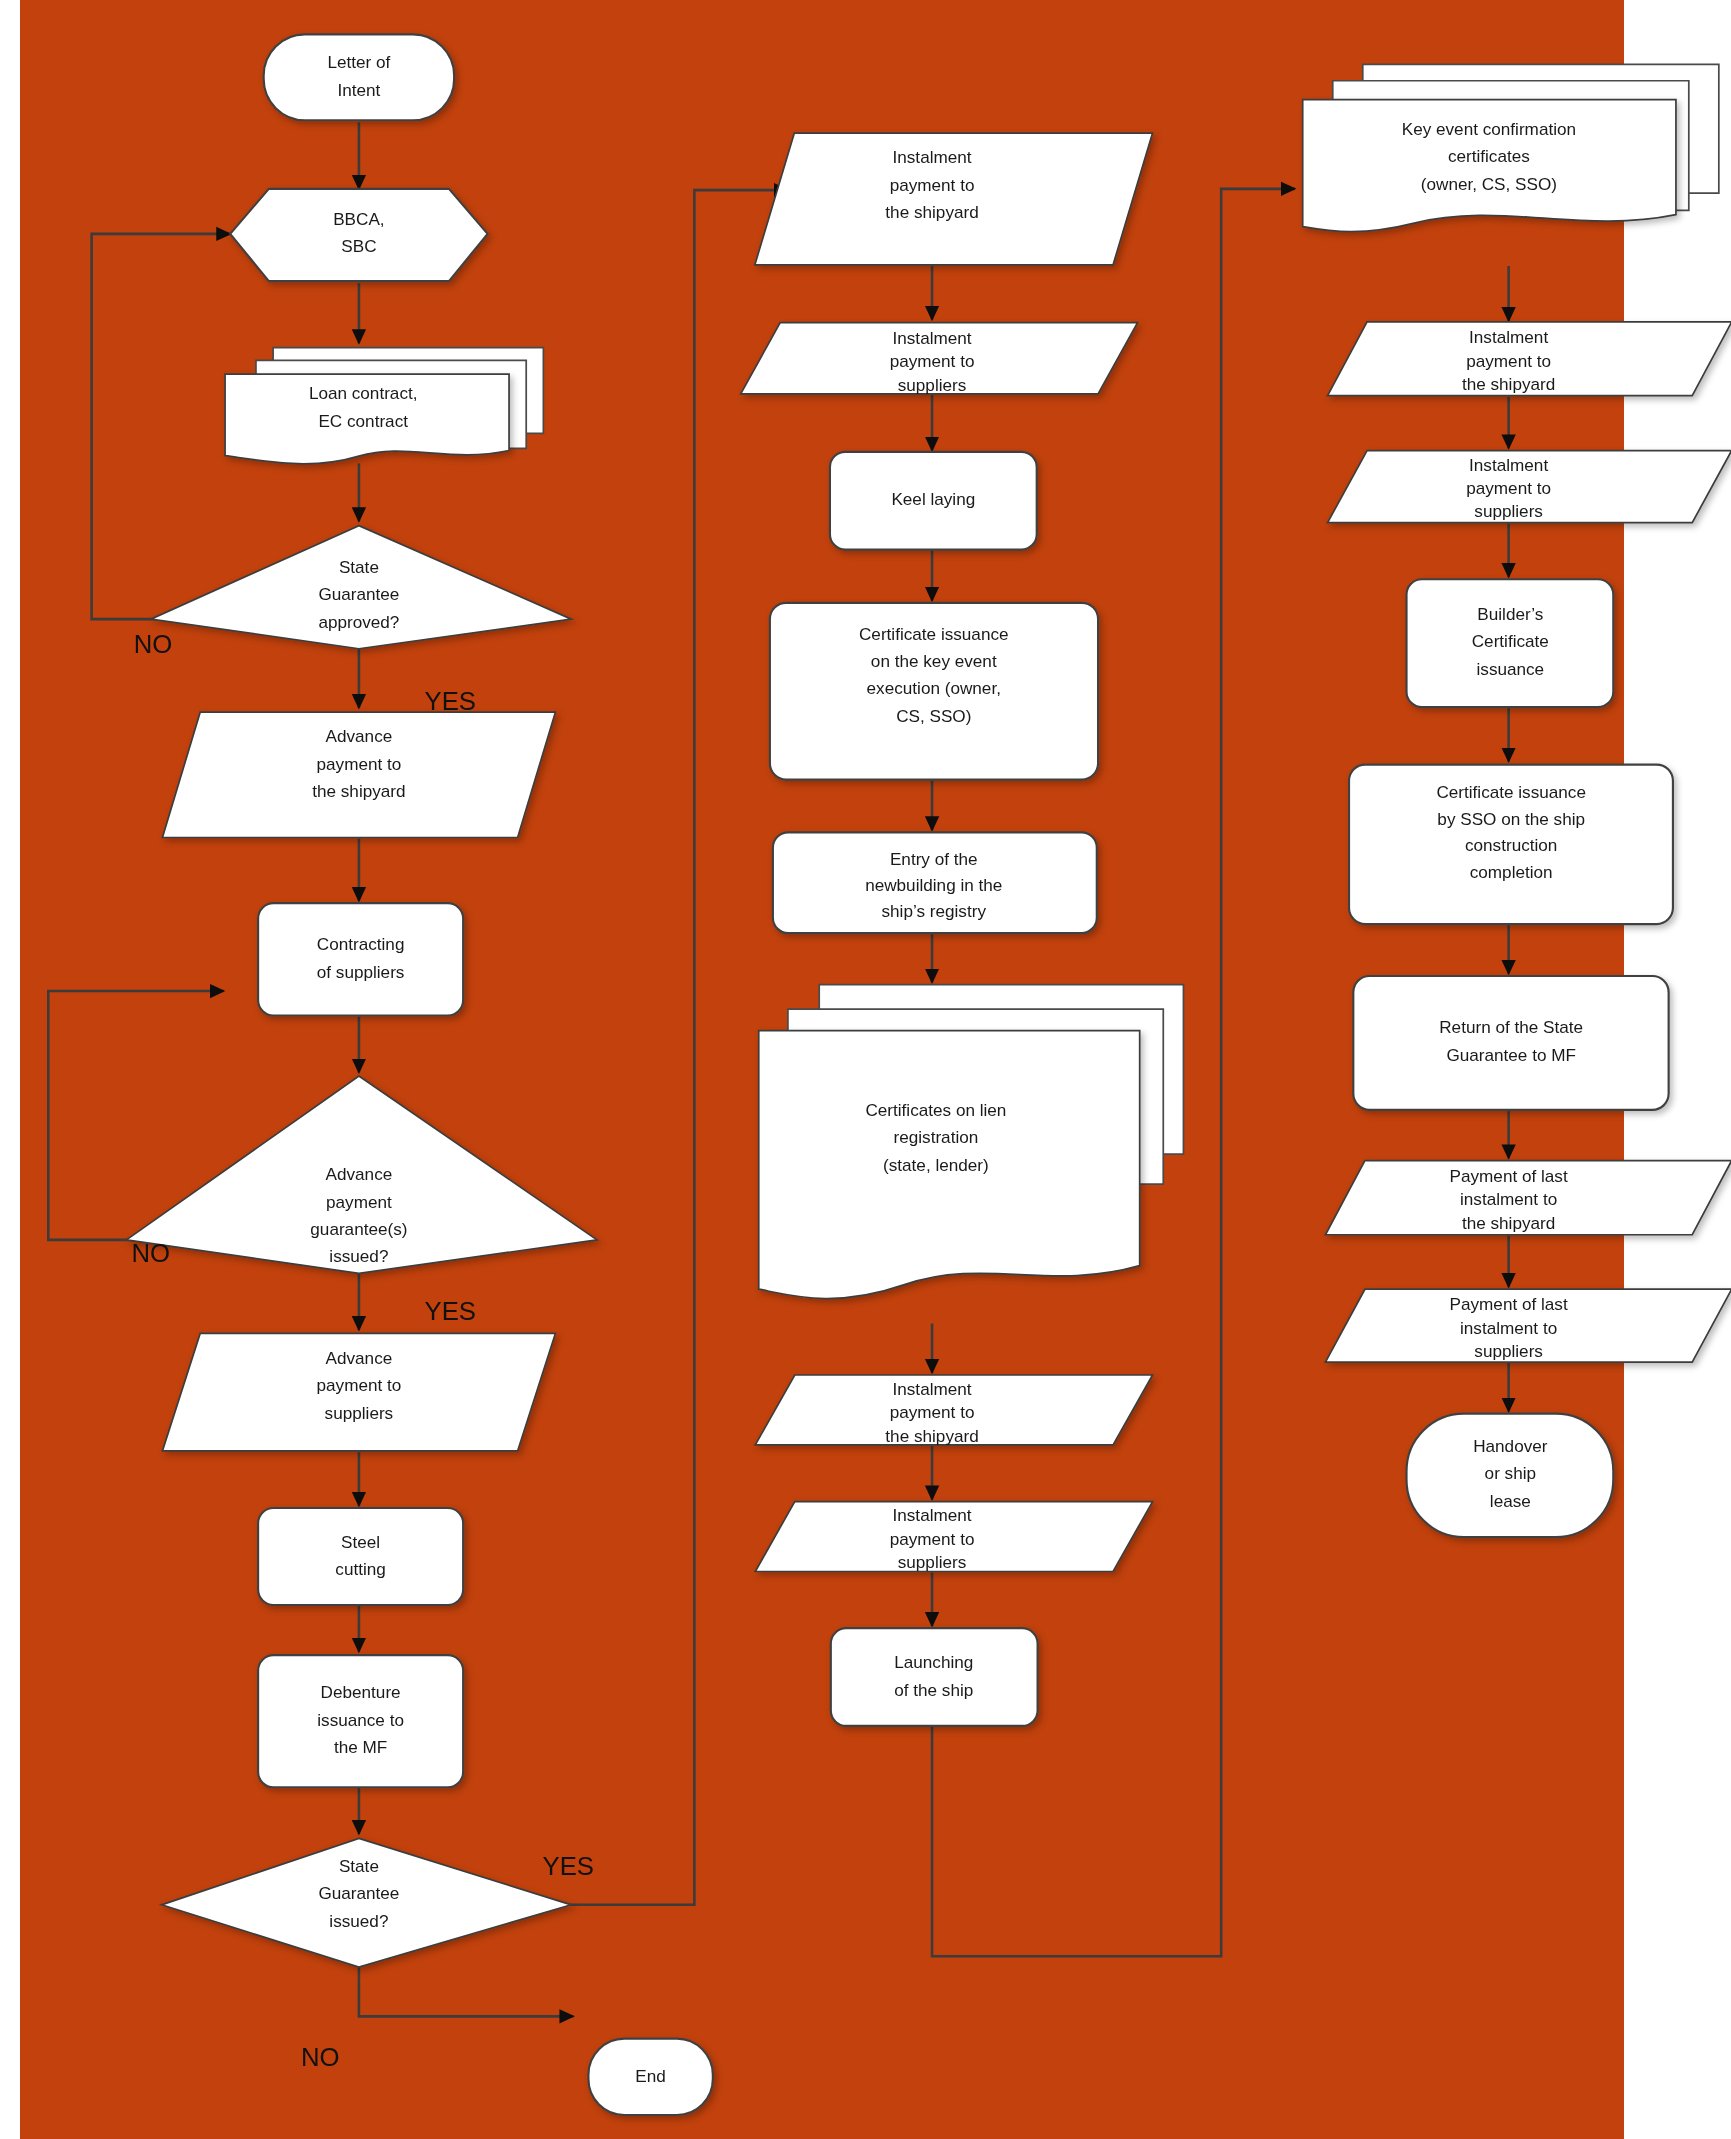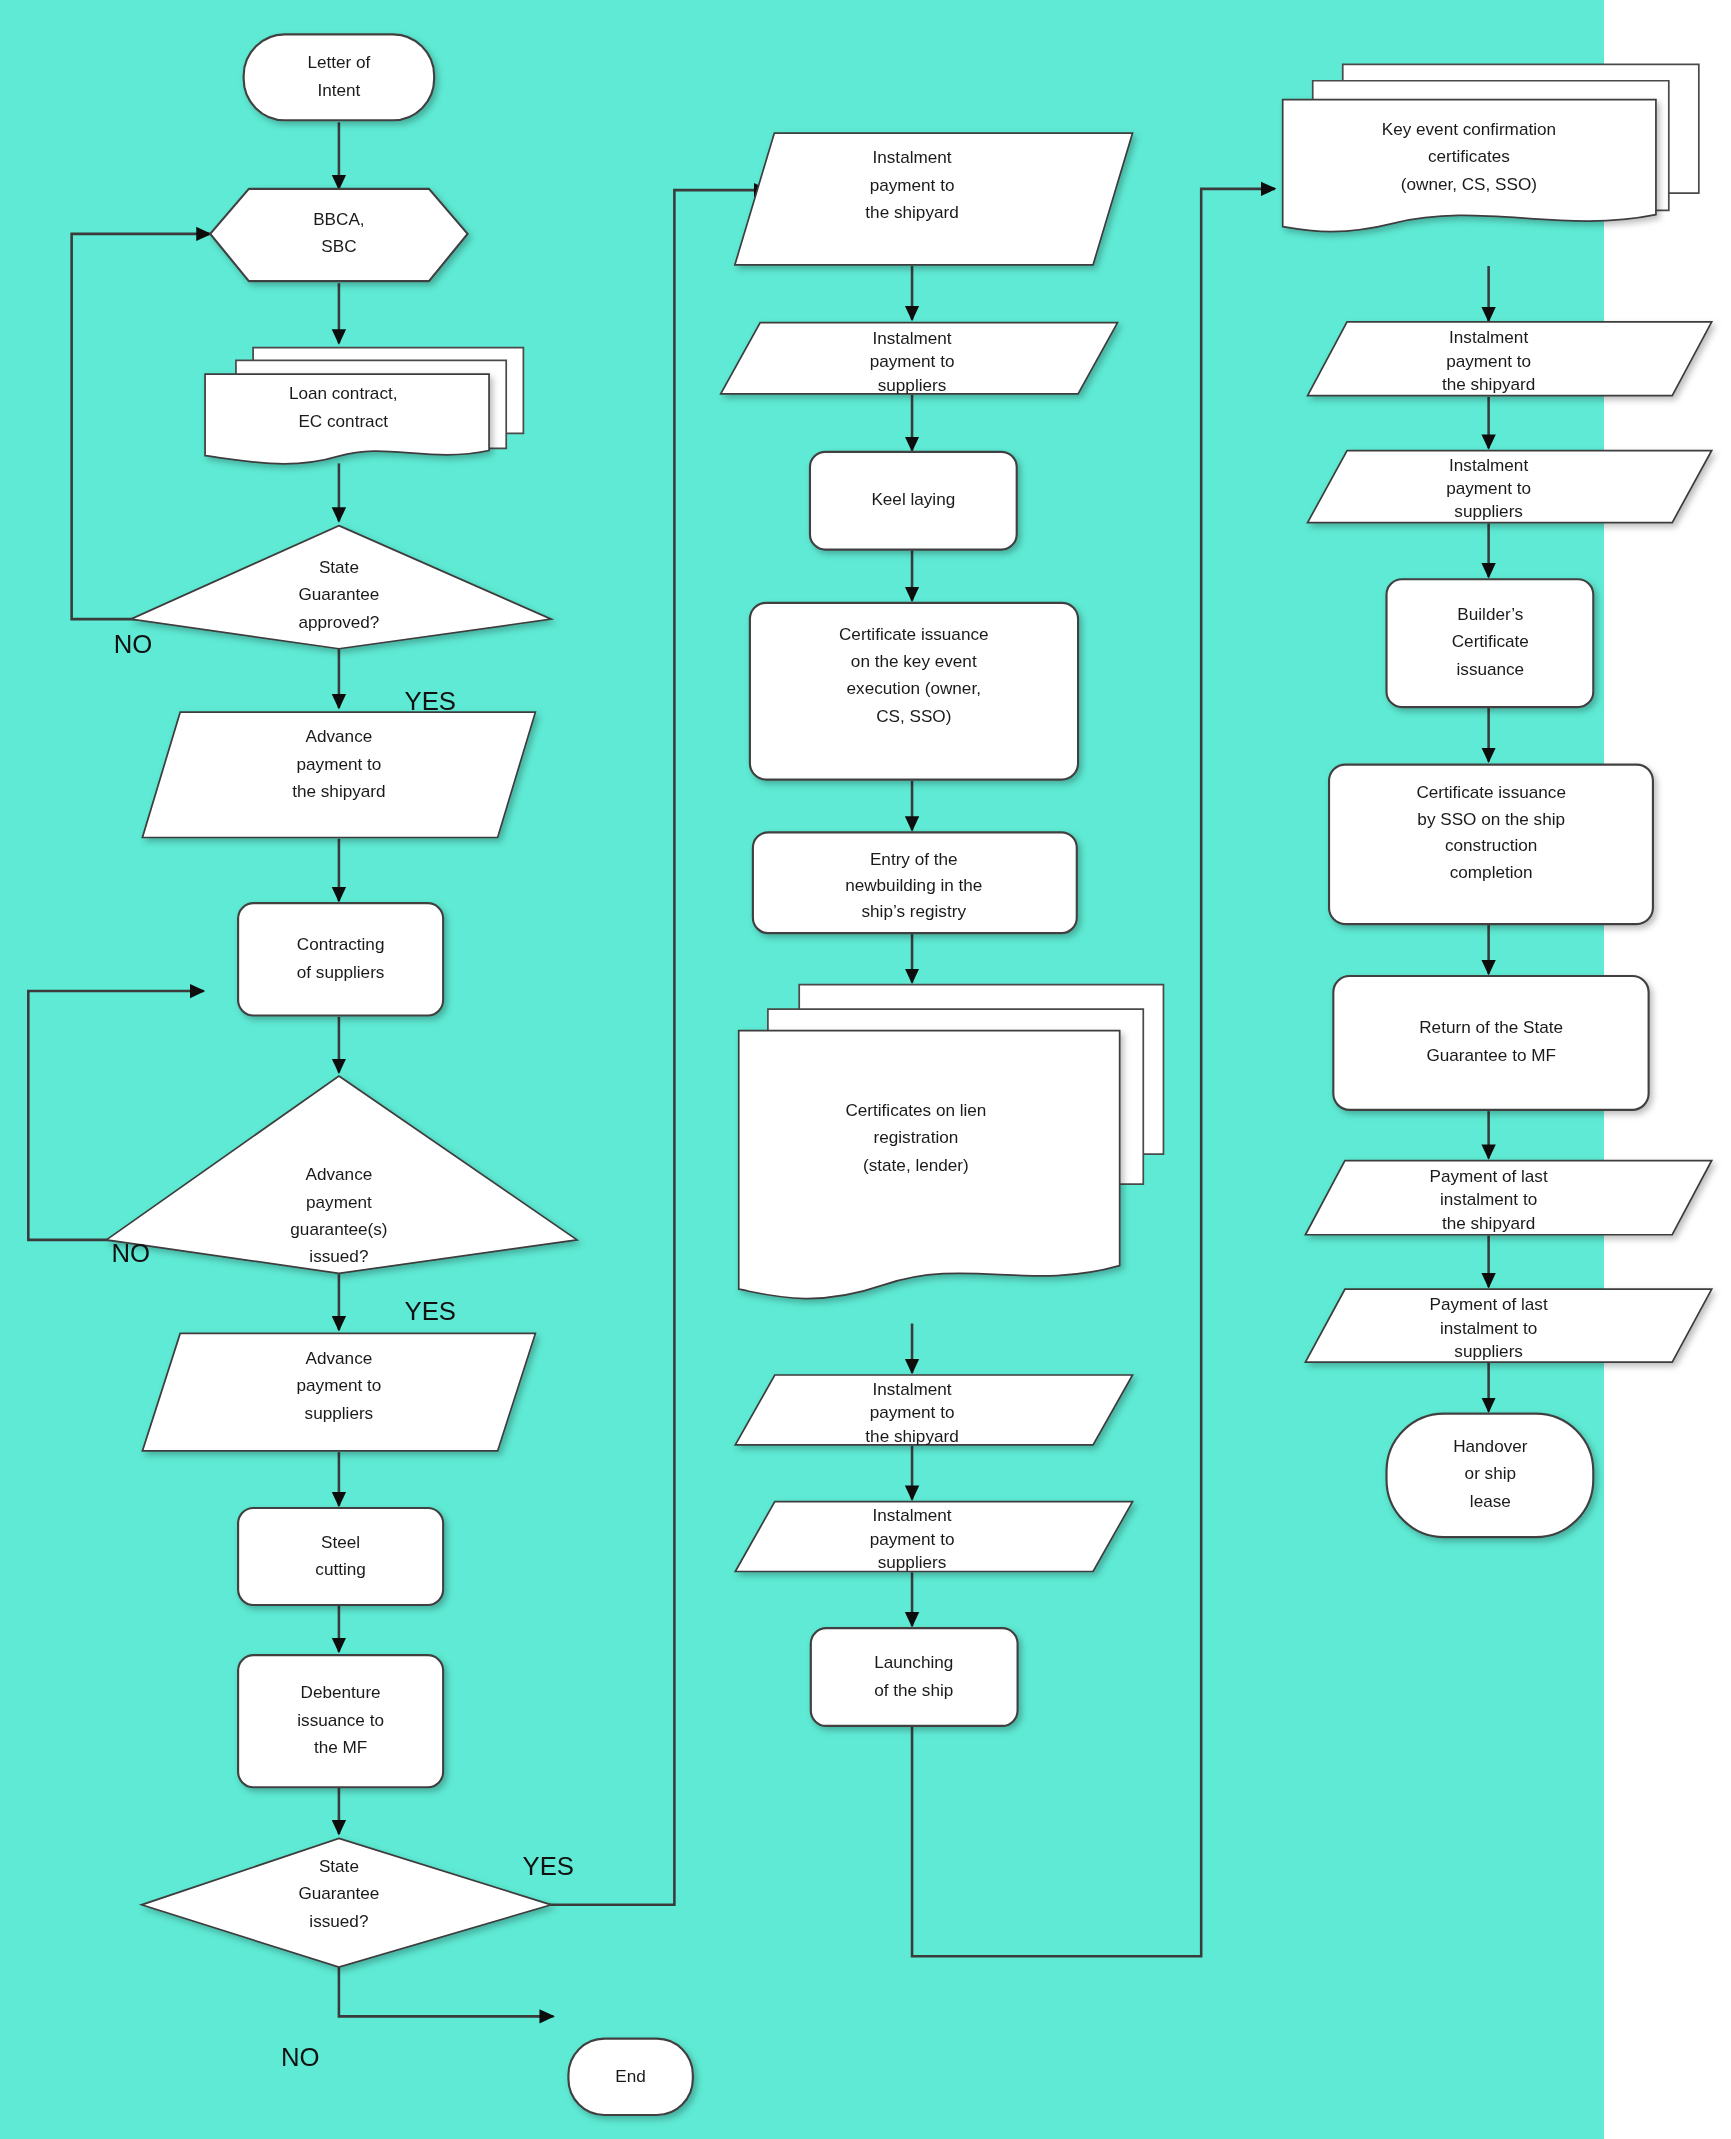--- a/index.html
+++ b/index.html
@@ -11,21 +11,22 @@
   body {
     width: 1731px;
     height: 2140px;
     font-family: "Liberation Sans", sans-serif;
     overflow: hidden;
   }
   #flow-root {
     position: relative;
     width: 1604px;
     height: 2140px;
-    background: #5eead4;
+    background: #c2410c;
+    margin-left: 20px;
   }
   svg#flow-svg {
     position: absolute;
     top: 0;
     left: 0;
     width: 1731px;
     height: 2140px;
     display: block;
   }
   .shape-outline {

